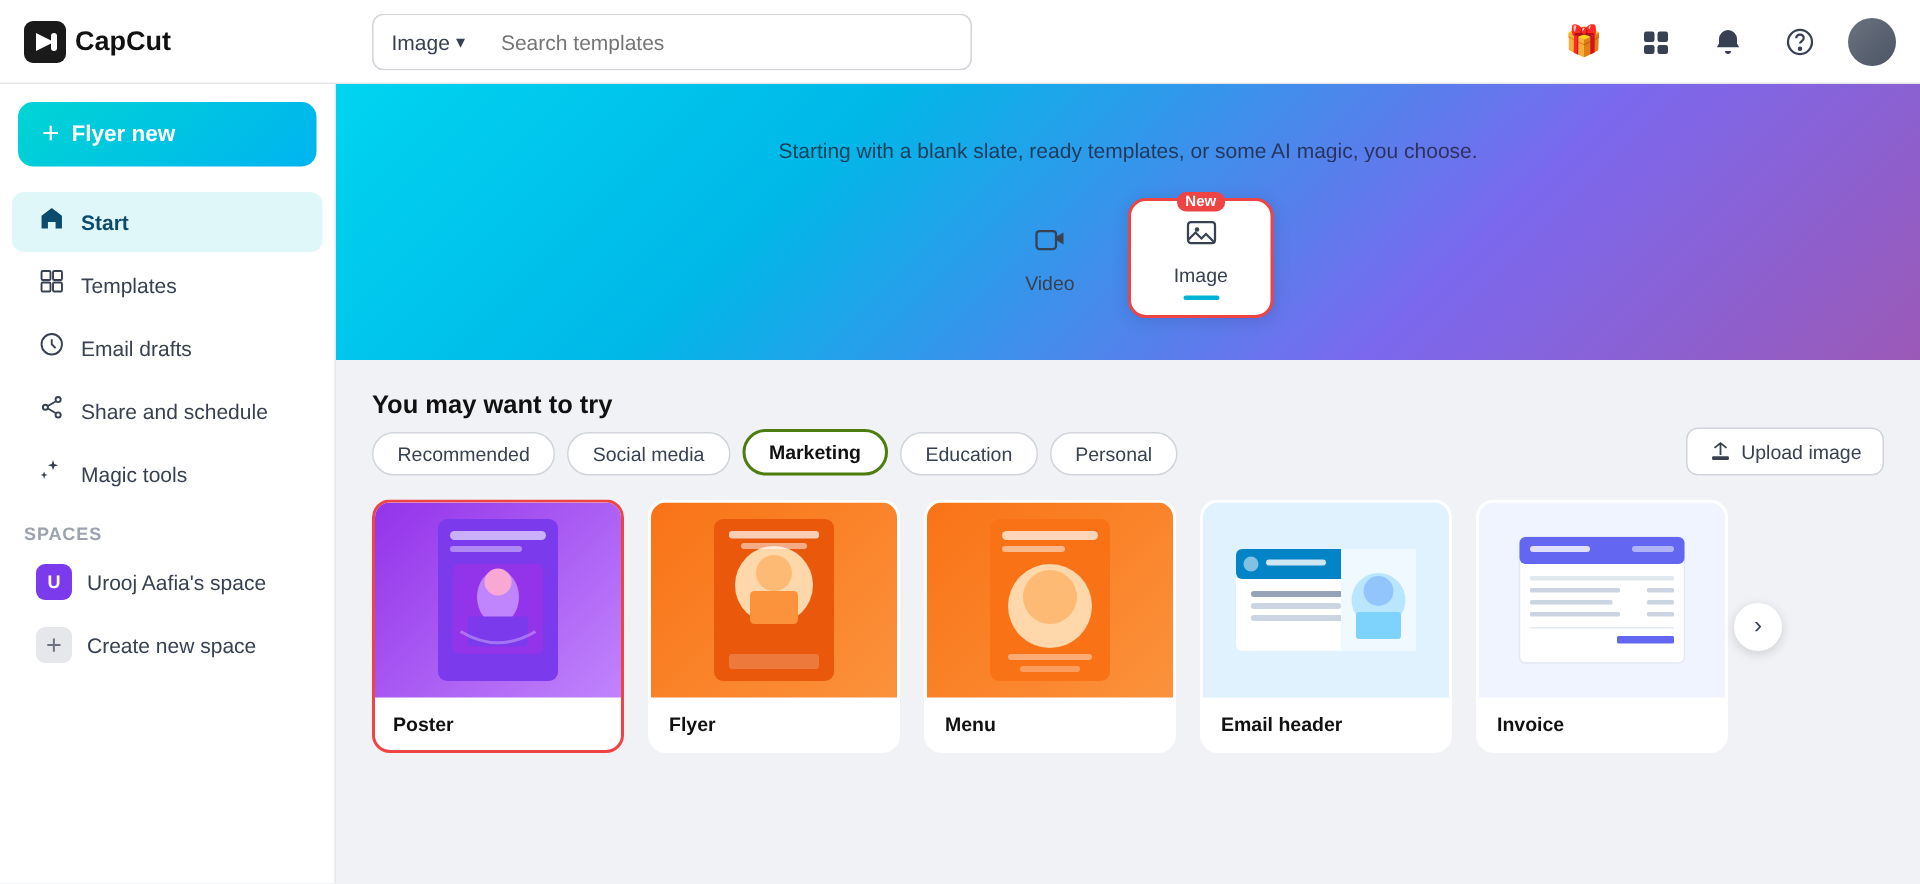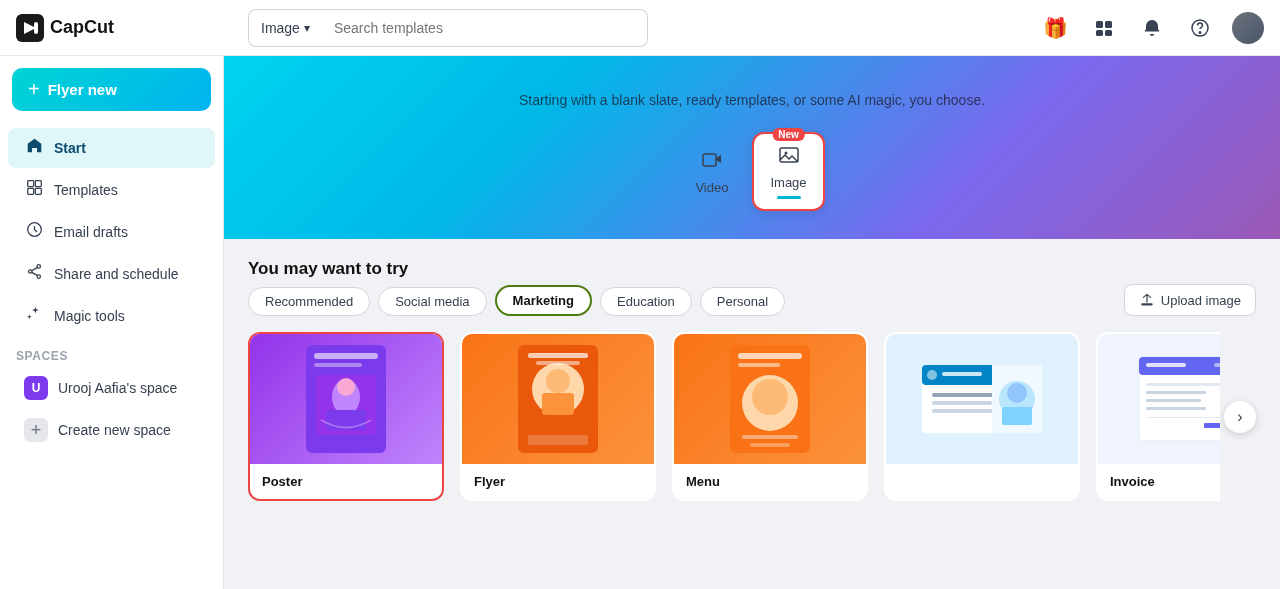--- a/index.html
+++ b/index.html
@@ -32,37 +32,37 @@
     .space-avatar.add { background: #e5e7eb; color: #6b7280; font-size: 18px; font-weight: 300; }
 
     
     .main { flex: 1; overflow-y: auto; padding: 0; background: #f0f2f5; }
 
     
     .hero { background: linear-gradient(135deg, #00d4f0 0%, #00b8e8 30%, #7b68ee 70%, #9b59b6 100%); padding: 36px 40px 28px; text-align: center; position: relative; margin: 0; }
     .hero h1 { font-size: 32px; font-weight: 800; color: #111; margin-bottom: 10px; }
     .hero p { font-size: 14px; color: #1a1a2e; opacity: 0.75; margin-bottom: 24px; }
     .hero-tabs { display: flex; align-items: center; justify-content: center; gap: 8px; }
-    .hero-tab { display: flex; flex-direction: column; align-items: center; gap: 4px; padding: 10px 16px; border-radius: 12px; cursor: pointer; background: transparent; border: none; font-size: 13px; color: #374151; position: relative; }
+    .hero-tab { display: flex; flex-direction: column; align-items: center; gap: 4px; padding: 10px 28px; border-radius: 12px; cursor: pointer; background: transparent; border: none; font-size: 13px; color: #374151; position: relative; }
     .hero-tab.active { background: #fff; box-shadow: 0 2px 12px rgba(0,0,0,0.12); border: 2px solid #ef4444; }
     .hero-tab-icon { font-size: 20px; }
     .new-badge { position: absolute; top: -6px; left: 50%; transform: translateX(-50%); background: #ef4444; color: #fff; font-size: 10px; font-weight: 700; padding: 1px 6px; border-radius: 6px; }
     .hero-tab-underline { width: 24px; height: 3px; background: #00b4d8; border-radius: 2px; margin-top: 2px; }
 
     
     .section { padding: 20px 24px; }
     .section-title { font-size: 17px; font-weight: 700; color: #111; margin-bottom: 5px; }
     .filter-row { display: flex; align-items: flex-end; gap: 8px; margin-bottom: 16px; flex-wrap: wrap; }
     .filter-btn { padding: 6px 16px; border-radius: 20px; border: 1px solid #d1d5db; background: #fff; color: #374151; font-size: 13px; cursor: pointer; }
     .filter-btn.active { border: 2px solid #4d7c0f; font-weight: 600; color: #111; }
     .upload-btn { margin-left: auto; display: flex; align-items: center; gap: 6px; background: #fff; border: 1px solid #d1d5db; border-radius: 8px; padding: 7px 14px; font-size: 13px; cursor: pointer; color: #374151; }
 
     
     .cards-row { display: flex; gap: 16px; overflow: hidden; }
-    .card { flex-shrink: 0; width: 196px; background: #fff; border-radius: 12px; overflow: hidden; cursor: pointer; border: 2px solid transparent; }
+    .card { flex-shrink: 0; width: 168px; background: #fff; border-radius: 12px; overflow: hidden; cursor: pointer; border: 2px solid transparent; }
     .card.selected { border: 2px solid #ef4444; }
     .card-thumb { width: 100%; height: 130px; display: flex; align-items: center; justify-content: center; position: relative; overflow: hidden; }
     .card-thumb.poster { background: linear-gradient(135deg, #9333ea, #c084fc); }
     .card-thumb.flyer { background: linear-gradient(135deg, #f97316, #fb923c); }
     .card-thumb.menu { background: linear-gradient(135deg, #f97316, #fb923c); }
     .card-thumb.email { background: #e0f2fe; }
     .card-thumb.invoice { background: #f0f4ff; }
     .card-label { padding: 10px 12px; font-size: 13px; font-weight: 600; color: #111; }
 
     
@@ -294,20 +294,21 @@
                 <rect x="30" y="27" width="40" height="4" rx="2" fill="rgba(255,255,255,0.8)"></rect>
                 <rect x="20" y="48" width="80" height="4" rx="2" fill="#94a3b8"></rect>
                 <rect x="20" y="56" width="60" height="4" rx="2" fill="#cbd5e1"></rect>
                 <rect x="20" y="64" width="70" height="4" rx="2" fill="#cbd5e1"></rect>
                 <rect x="80" y="20" width="50" height="68" rx="0" fill="#f0f9ff"></rect>
                 <circle cx="105" cy="54" r="18" fill="#bae6fd"></circle>
                 <ellipse cx="105" cy="48" rx="10" ry="10" fill="#93c5fd"></ellipse>
                 <rect x="90" y="62" width="30" height="18" rx="2" fill="#7dd3fc"></rect>
               </svg>
             </div>
+            <div class="card-label">Email header</div>
           </div>
 
           <div class="card">
             <div class="card-thumb invoice">
               <svg width="140" height="108" viewBox="0 0 140 108">
                 <rect width="140" height="108" fill="#f0f4ff"></rect>
                 <rect x="15" y="12" width="110" height="84" rx="4" fill="#fff" stroke="#e2e8f0" stroke-width="1"></rect>
                 <rect x="15" y="12" width="110" height="18" rx="4" fill="#6366f1"></rect>
                 <rect x="22" y="18" width="40" height="4" rx="2" fill="rgba(255,255,255,0.8)"></rect>
                 <rect x="90" y="18" width="28" height="4" rx="2" fill="rgba(255,255,255,0.5)"></rect>

